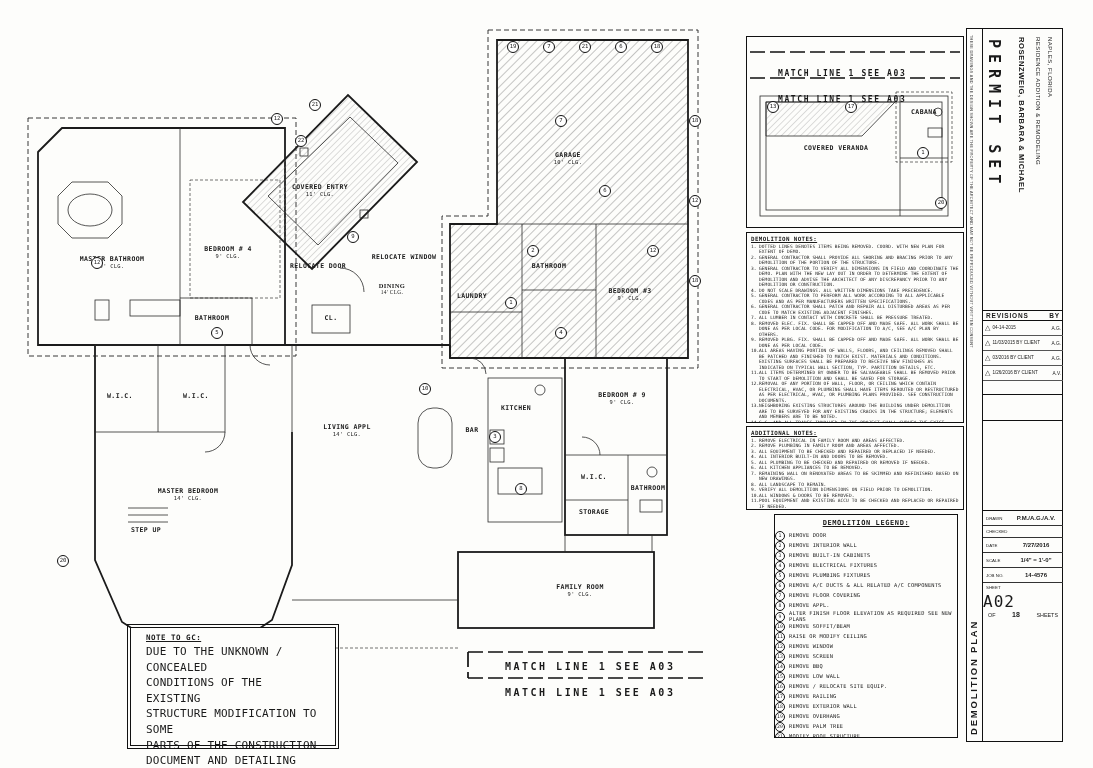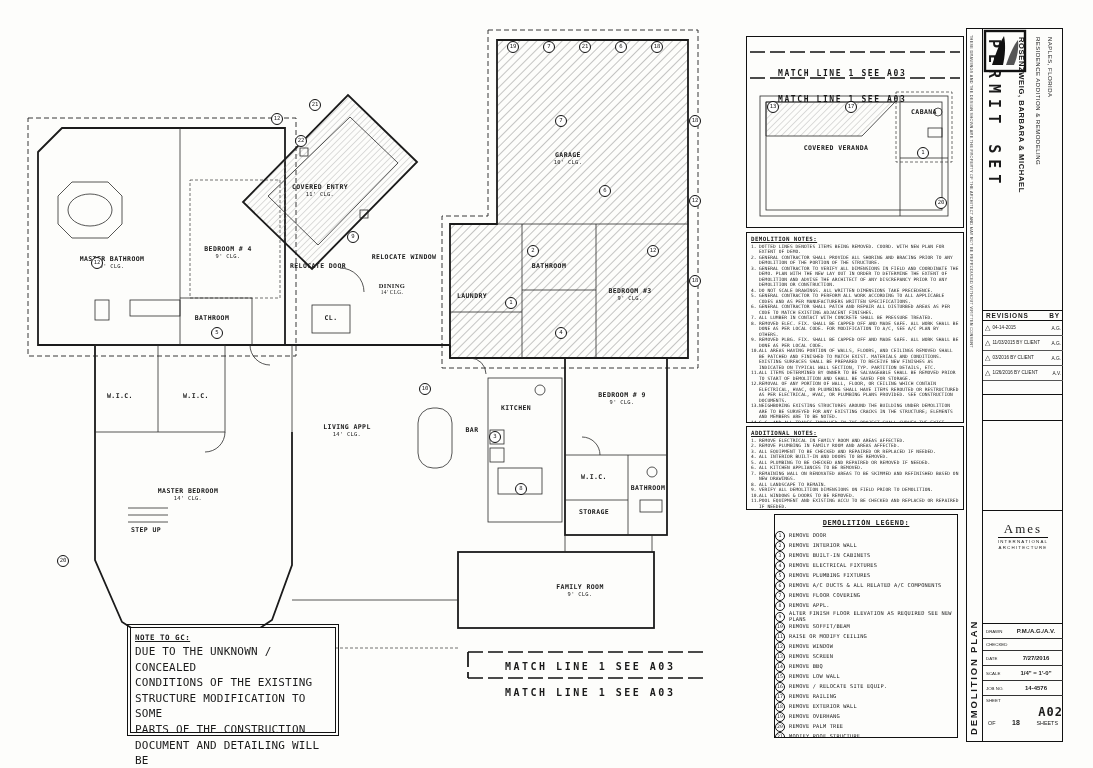--- a/index.html
+++ b/index.html
@@ -19,22 +19,22 @@
   .room-label{position:absolute;transform:translate(-50%,-50%);text-align:center;}
   .room-name{font-weight:700;font-size:6.5px;letter-spacing:.4px;white-space:nowrap;}
   .room-clg{font-size:5.4px;letter-spacing:.3px;}
   .callout{position:absolute;width:10px;height:10px;margin:-5px 0 0 -5px;border:1px solid #111;
            border-radius:50%;font-size:5.6px;line-height:9px;text-align:center;background:#fff;}
   .mlabel{position:absolute;font-size:10px;font-weight:700;letter-spacing:2.5px;white-space:nowrap;margin-top:28px;}
   .mlabel.small{font-size:8px;letter-spacing:1.6px;}
 
   
   .box{position:absolute;border:1px solid #111;background:transparent;box-sizing:border-box;}
-  #gc-note{position:absolute;left:130px;top:627px;width:206px;height:106px;border:1.2px solid #111;
-           outline:1px solid #111;outline-offset:2px;background:#fdfdfb;box-sizing:border-box;padding:5px 4px;}
+  #gc-note{position:absolute;left:130px;top:627px;width:206px;height:119px;border:1.2px solid #111;
+           outline:1px solid #111;outline-offset:2px;background:#fdfdfb;box-sizing:border-box;padding:5px 15px;}
   .gc-title{font-size:7.5px;font-weight:700;text-decoration:underline;margin-bottom:2px;letter-spacing:.5px;}
   .gc-body{font-size:11px;line-height:1.42;white-space:pre-line;letter-spacing:.2px;}
 
   #demo-notes{left:746px;top:232px;width:218px;height:191px;padding:3px 4px;overflow:hidden;}
   #add-notes{left:746px;top:426px;width:218px;height:84px;padding:3px 4px;overflow:hidden;}
   .notes-title{font-size:5.8px;font-weight:700;text-decoration:underline;margin-bottom:2px;letter-spacing:.4px;}
   .note-line{display:flex;font-size:4.5px;line-height:1.22;letter-spacing:.1px;}
   .note-num{width:8px;flex:none;}
   .note-text{flex:1;}
 
@@ -71,21 +71,21 @@
   .tb-e1{height:26px;border-bottom:1px solid #111;box-sizing:border-box;}
   .tb-e2{height:90px;border-bottom:1px solid #111;box-sizing:border-box;}
   .tb-firm{height:113px;border-bottom:1px solid #111;box-sizing:border-box;text-align:center;padding-top:8px;}
   .firm-name{font-family:"Liberation Serif",serif;font-size:13px;letter-spacing:2px;border-bottom:1px solid #111;
              display:inline-block;padding:0 6px;margin-top:2px;}
   .firm-sub{font-size:4.4px;letter-spacing:1.2px;margin-top:1px;}
   .tb-fields{height:118px;font-size:5.6px;}
   .tb-frow{display:flex;align-items:center;border-bottom:0.7px solid #333;padding:0 3px;box-sizing:border-box;}
   .tb-flabel{font-size:4.4px;color:#222;width:26px;flex:none;}
   .tb-fvalue{flex:1;text-align:center;font-weight:700;font-size:6px;}
-  .tb-big{font-size:12px;font-weight:700;text-align:right;letter-spacing:1px;
+  .tb-big{font-size:16px;font-weight:400;text-align:left;letter-spacing:1px;
           font-family:"DejaVu Sans Mono",monospace;}
   .tb-of{display:flex;justify-content:space-between;align-items:center;padding:0 5px;font-size:5.4px;}
   .tb-of b{font-size:7px;}
 </style>
 </head>
 <body>
 
 <div id="sheet">
 
   <svg width="1093" height="768" viewBox="0 0 1093 768">
@@ -580,30 +580,20 @@
             </div>
             <div class="rev-row">
               <span class="rev-mark">△</span>
               <span class="rev-date">1/26/2016 BY CLIENT</span>
               <span class="rev-by">A.V.</span>
             </div>
           </div>
       </div>
       <div class="tb-e1"></div>
       <div class="tb-e2"></div>
-      <div class="tb-firm">
-        <svg width="44" height="44" viewBox="0 0 44 44">
-          <rect x="2" y="2" width="40" height="40" fill="none" stroke="#111" stroke-width="2.4"></rect>
-          <path d="M9,36 C15,18 18,12 21,7 C23,16 22,27 20,36 Z" fill="#111"></path>
-          <path d="M23,36 C27,24 31,16 35,11 C36,20 34,29 31,36 Z" fill="#555"></path>
-        </svg>
-        <div class="firm-name">Ames</div>
-        <div class="firm-sub">INTERNATIONAL</div>
-        <div class="firm-sub">ARCHITECTURE</div>
-      </div>
       <div class="tb-fields">
         <div class="tb-frow" style="height:15px">
           <span class="tb-flabel">DRAWN</span>
           <span class="tb-fvalue">P.M./A.G./A.V.</span>
         </div>
         <div class="tb-frow" style="height:12px">
           <span class="tb-flabel">CHECKED</span>
           <span class="tb-fvalue"></span>
         </div>
         <div class="tb-frow" style="height:15px">

